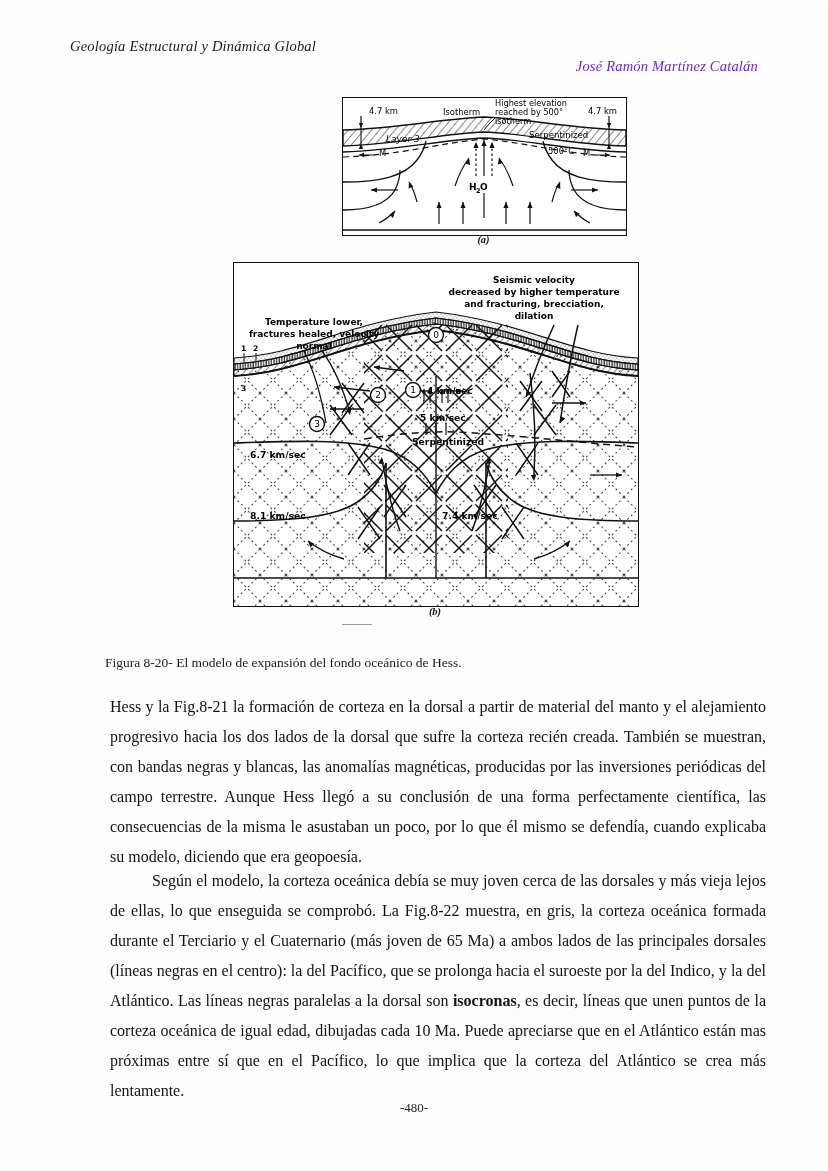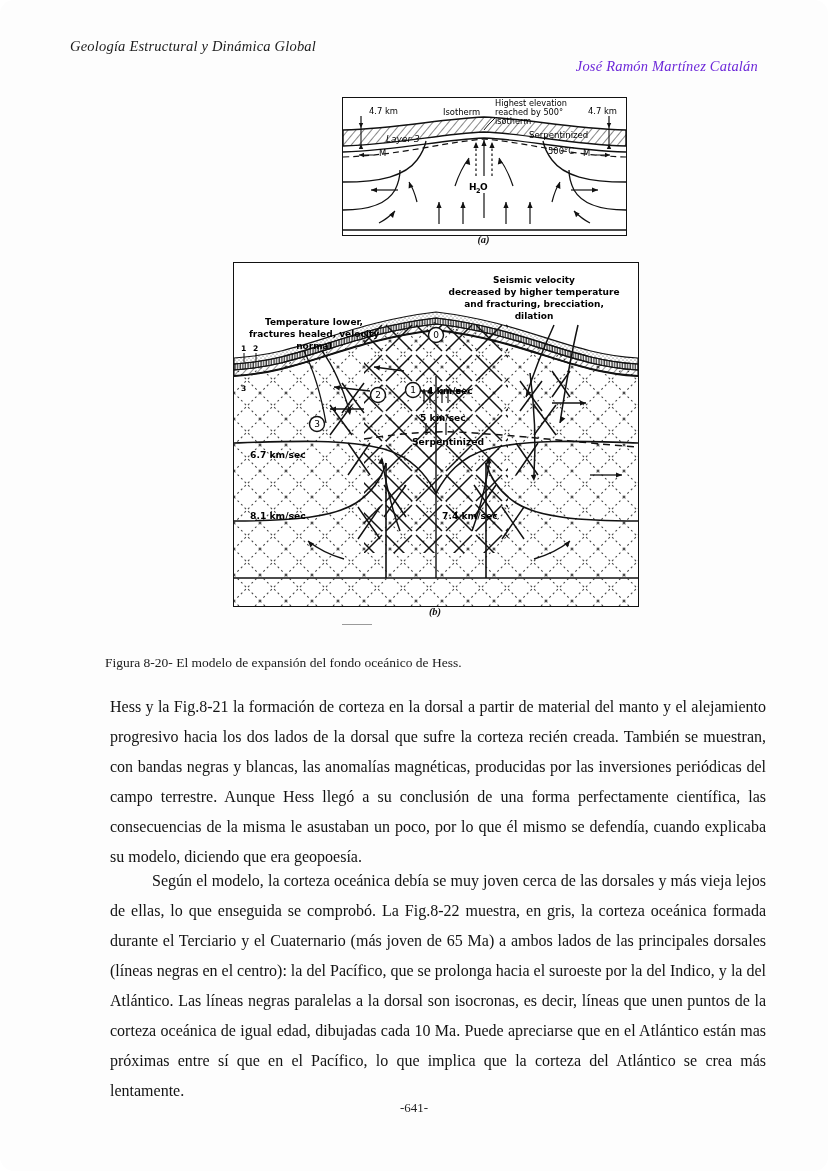--- a/index.html
+++ b/index.html
@@ -121,21 +121,21 @@
     width: 656px;
     font-size: 16px;
     line-height: 30px;
     text-align: justify;
     color: #121212;
     margin-left: 24px;
   }
   #para1 { top: 676px; }
   #para2 { top: 850px; text-indent: 42px; }
 
-  .bold { font-weight: normal; }
+  .bold { font-weight: bold; }
 
   
   .pagenum {
     position: absolute;
     left: 0;
     right: 0;
     top: 1100px;
     text-align: center;
     font-size: 13px;
     color: #222;
@@ -411,15 +411,15 @@
   </div>
   <div class="fig-b-label">(b)</div>
   <div class="fig-rule"></div>
 
   <div class="caption">Figura 8-20- El modelo de expansión del fondo oceánico de Hess.</div>
 
   <p class="body-text" id="para1">Hess y la Fig.8-21 la formación de corteza en la dorsal a partir de material del manto y el alejamiento progresivo hacia los dos lados de la dorsal que sufre la corteza recién creada. También se muestran, con bandas negras y blancas, las anomalías magnéticas, producidas por las inversiones periódicas del campo terrestre. Aunque Hess llegó a su conclusión de una forma perfectamente científica, las consecuencias de la misma le asustaban un poco, por lo que él mismo se defendía, cuando explicaba su modelo, diciendo que era geopoesía.</p>
 
   <p class="body-text" id="para2"><span>Según el modelo, la corteza oceánica debía se muy joven cerca de las dorsales y más vieja lejos de ellas, lo que enseguida se comprobó. La Fig.8-22 muestra, en gris, la corteza oceánica formada durante el Terciario y el Cuaternario (más joven de 65 Ma) a ambos lados de las principales dorsales (líneas negras en el centro): la del Pacífico, que se prolonga hacia el suroeste por la del Indico, y la del Atlántico. Las líneas negras paralelas a la dorsal son </span><span class="bold">isocronas</span><span>, es decir, líneas que unen puntos de la corteza oceánica de igual edad, dibujadas cada 10 Ma. Puede apreciarse que en el Atlántico están mas próximas entre sí que en el Pacífico, lo que implica que la corteza del Atlántico se crea más lentamente.</span></p>
 
-  <div class="pagenum">-641-</div>
+  <div class="pagenum">-480-</div>
 
 </div>
 
 </body></html>

